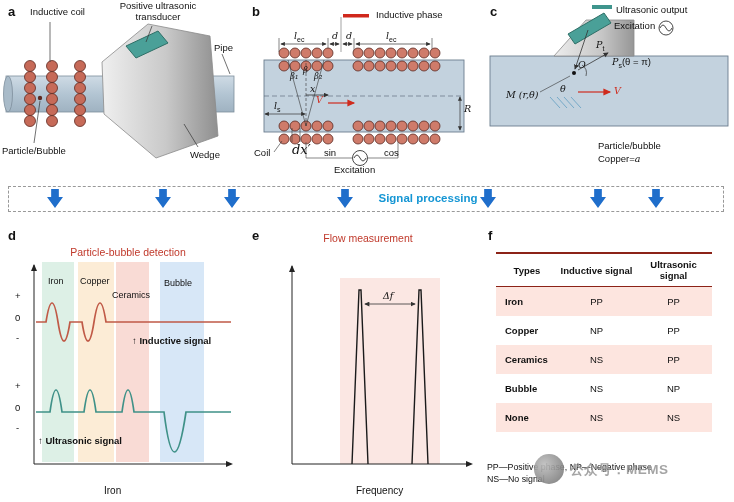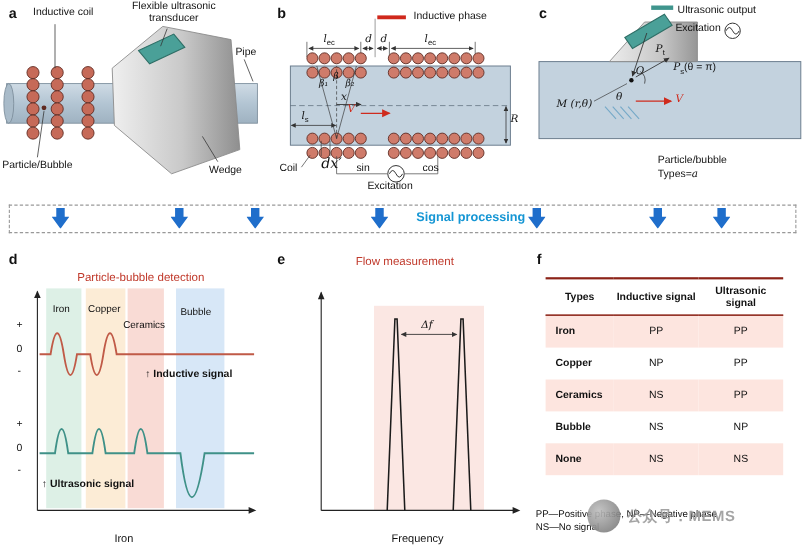--- a/index.html
+++ b/index.html
@@ -74,21 +74,21 @@
       <line x1="50" y1="22" x2="50" y2="62"></line>
       <line x1="152" y1="26" x2="146" y2="42"></line>
       <line x1="222" y1="54" x2="230" y2="74"></line>
       <line x1="34" y1="143" x2="40" y2="101"></line>
       <line x1="198" y1="147" x2="184" y2="124"></line>
     </g>
   </svg>
   <span class="L letter" style="left:8px;top:5px">a</span>
   <span class="L" style="left:30px;top:7px">Inductive coil</span>
   <div class="L" style="left:110px;top:1px;width:96px;text-align:center;white-space:normal">
-    <span>Flexible ultrasonic</span><br>
+    <span>Positive ultrasonic</span><br>
     <span>transducer</span>
   </div>
   <span class="L" style="left:214px;top:43px">Pipe</span>
   <span class="L" style="left:2px;top:146px">Particle/Bubble</span>
   <span class="L" style="left:190px;top:150px">Wedge</span>
 
   <svg class="abs" style="left:248px;top:0" width="236" height="182" viewBox="0 0 236 182">
     <defs>
       <marker id="bE" markerWidth="7" markerHeight="7" refX="5.5" refY="3" orient="auto">
           <path d="M0,0L6.5,3L0,6Z" fill="#333"></path>
@@ -246,21 +246,21 @@
   <span class="L letter" style="left:490px;top:5px">c</span>
   <span class="L" style="left:616px;top:5px">Ultrasonic output</span>
   <span class="L" style="left:614px;top:21px">Excitation</span>
   <span class="L" style="left:596px;top:40px"><i>P</i><sub>t</sub></span>
   <span class="L it" style="left:578px;top:60px">O</span>
   <span class="L" style="left:612px;top:57px"><i>P</i><sub>s</sub><span>(θ = π)</span></span>
   <span class="L it" style="left:506px;top:90px">M (r,θ)</span>
   <span class="L it" style="left:560px;top:84px">θ</span>
   <span class="L it" style="left:614px;top:86px;color:#cf2b1d">V</span>
   <span class="L" style="left:598px;top:141px">Particle/bubble</span>
-  <span class="L" style="left:598px;top:154px"><span>Types=</span><i>a</i></span>
+  <span class="L" style="left:598px;top:154px"><span>Copper=</span><i>a</i></span>
 
   <div class="banner"></div>
   <span class="darr" style="left:47px"></span>
   <span class="darr" style="left:155px"></span>
   <span class="darr" style="left:224px"></span>
   <span class="darr" style="left:337px"></span>
   <span class="darr" style="left:480px"></span>
   <span class="darr" style="left:590px"></span>
   <span class="darr" style="left:648px"></span>
   <span class="sigtxt">Signal processing</span>

